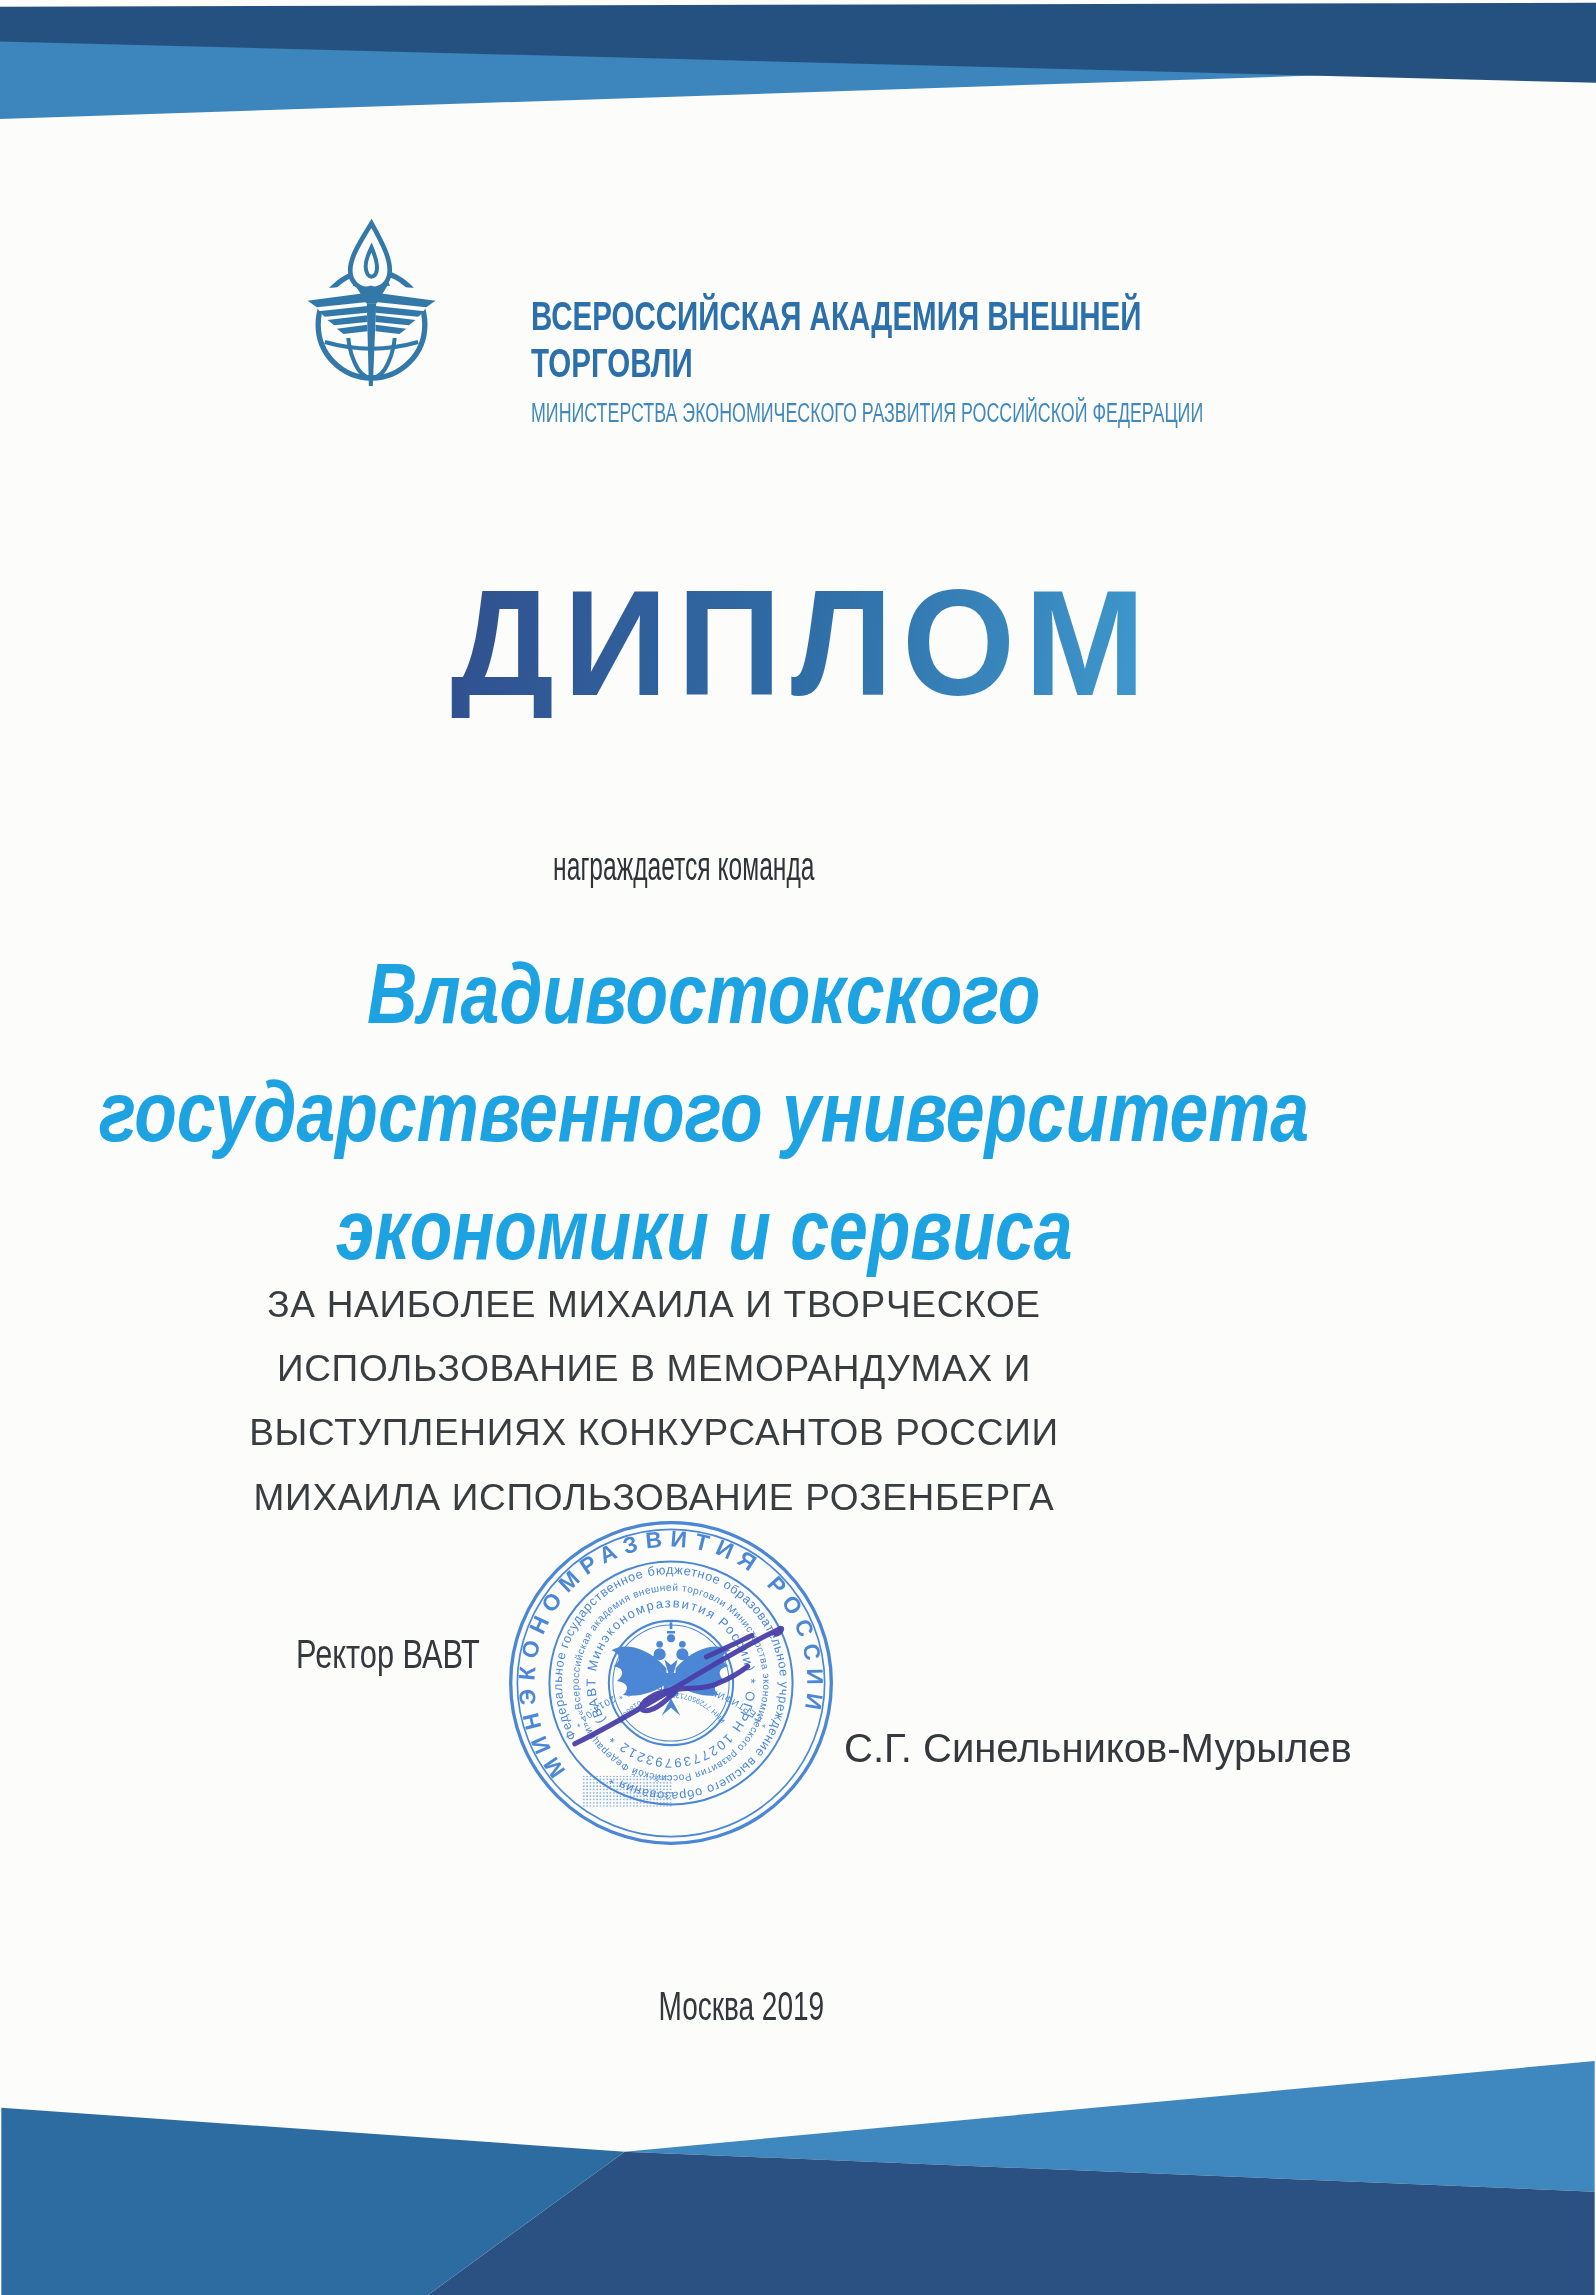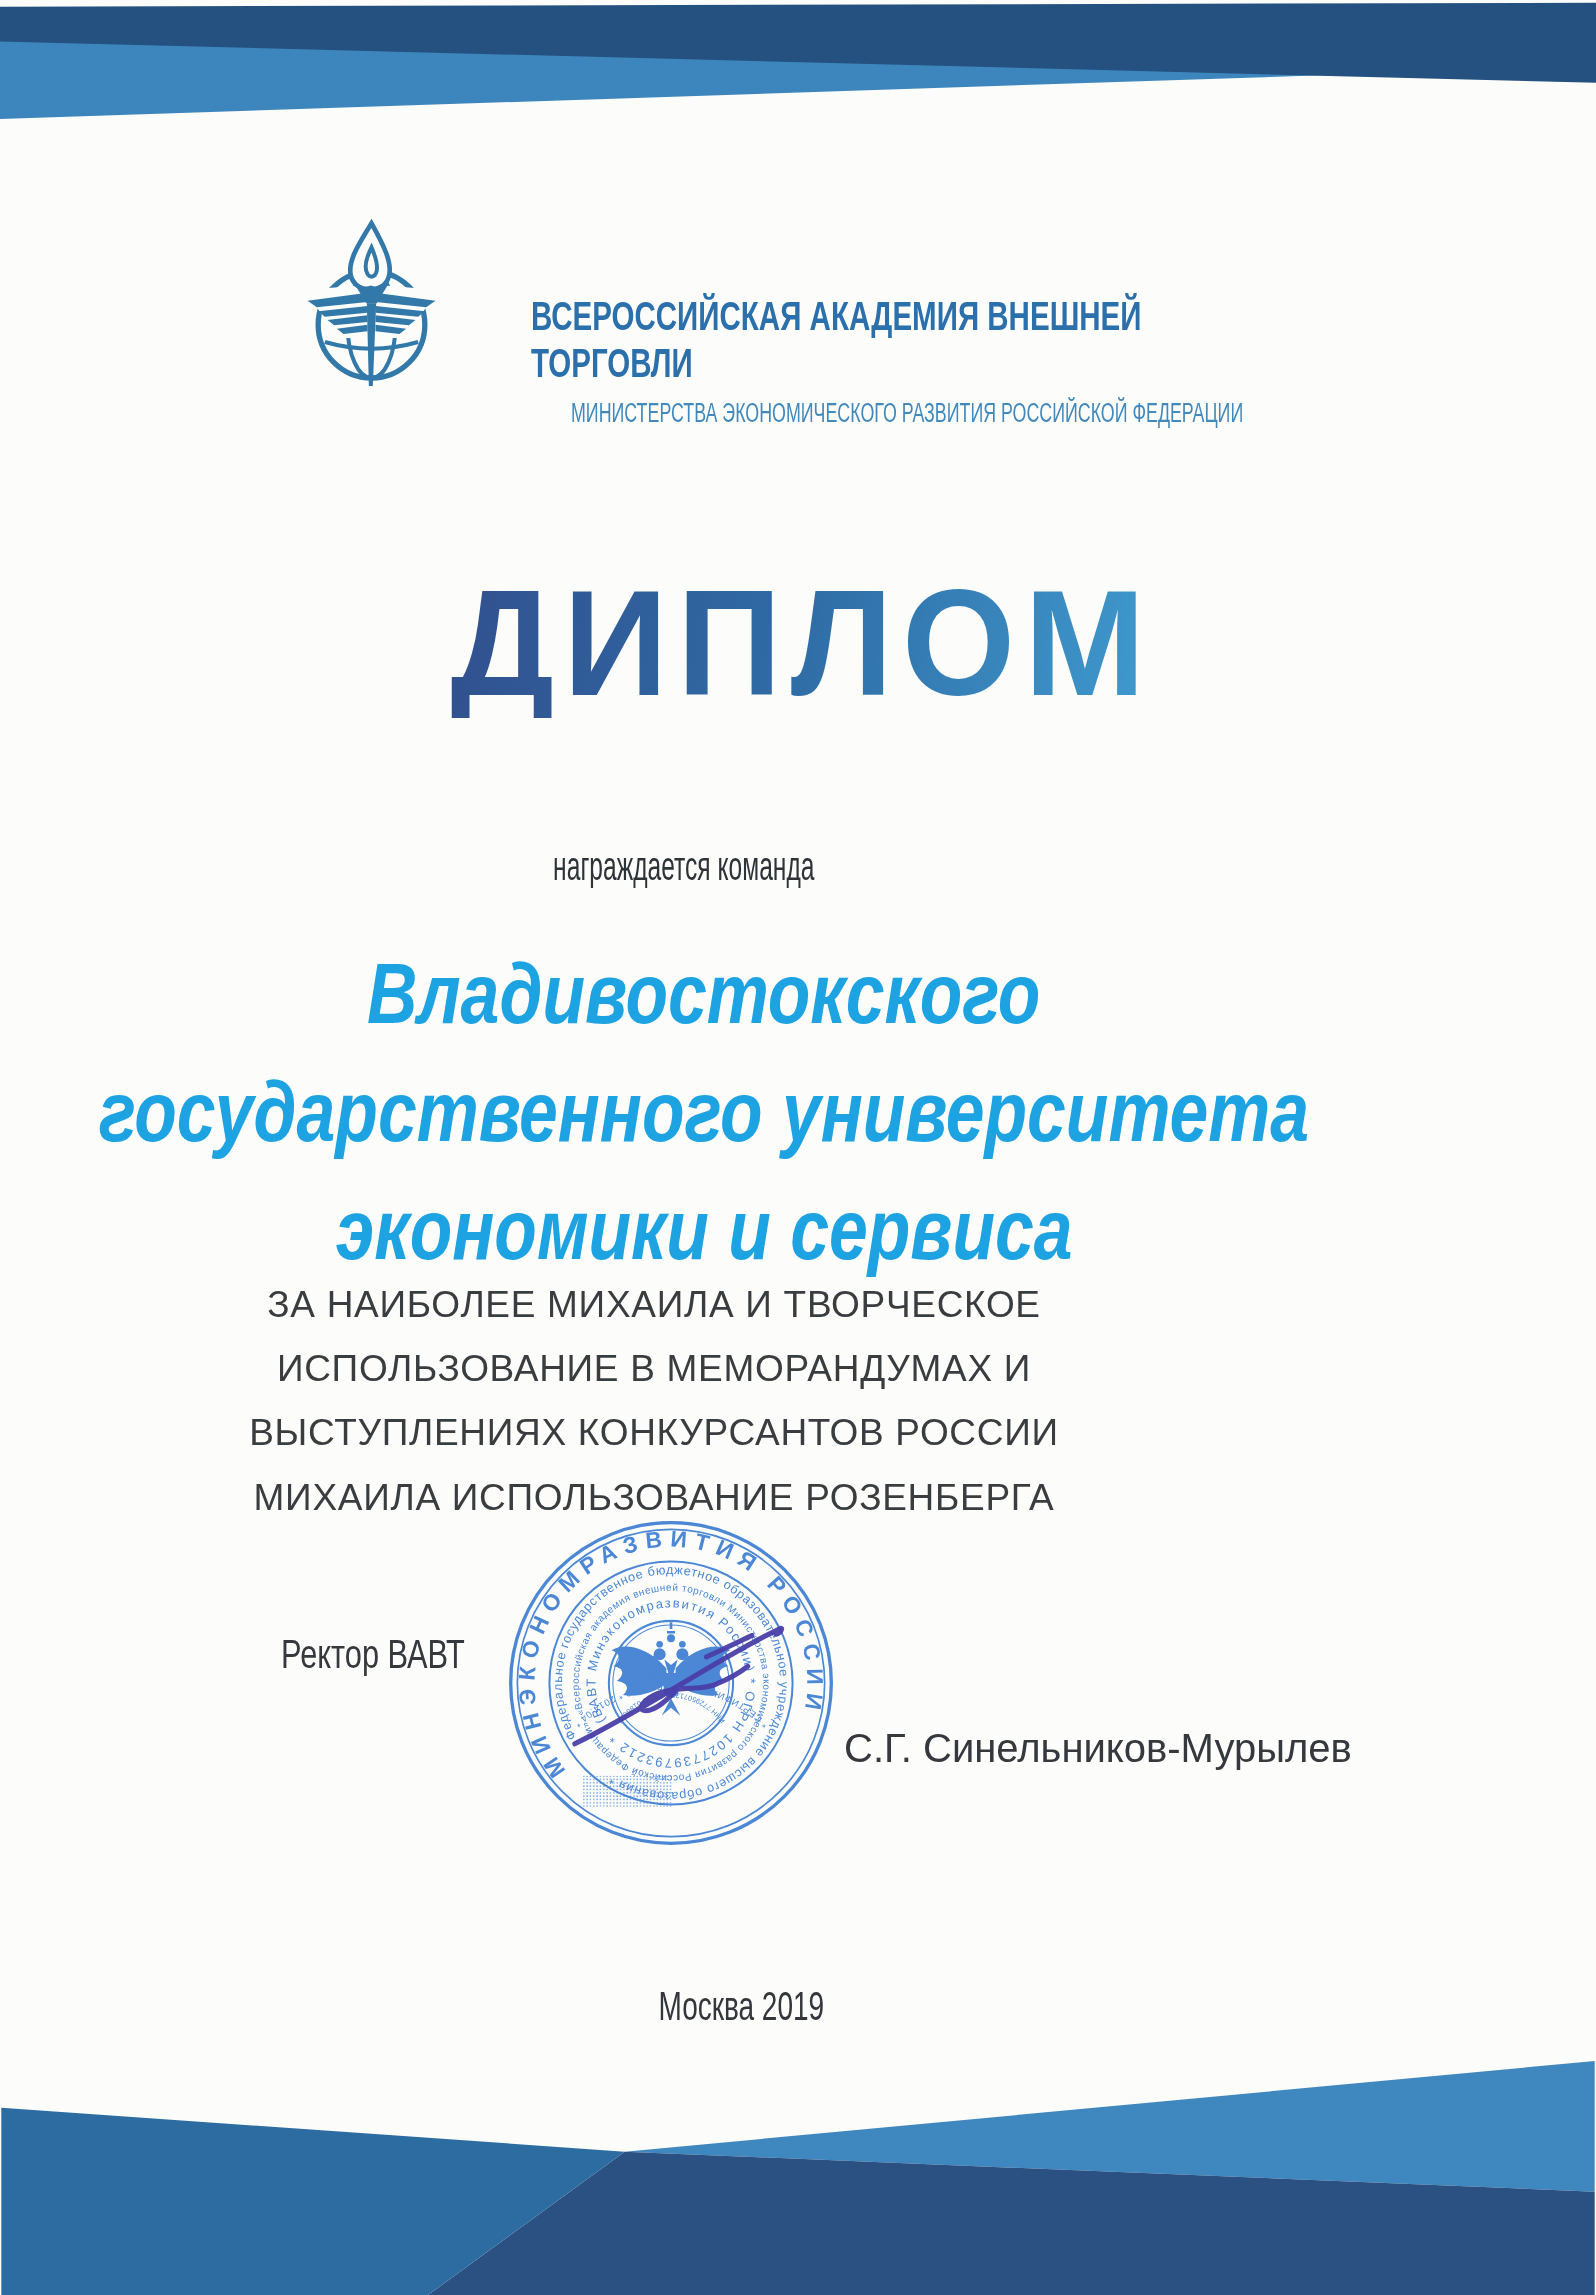--- a/index.html
+++ b/index.html
@@ -10,21 +10,21 @@
   }
   .abs{position:absolute;}
   svg{display:block;}
   .centerline{position:absolute;left:0;width:1596px;text-align:center;white-space:nowrap;}
   .squeeze{display:inline-block;transform-origin:center top;}
   .squeeze-l{display:inline-block;transform-origin:left top;}
 
   
   .org-name{font-size:41px;font-weight:bold;color:#2c70ab;letter-spacing:0;}
   .org-name .squeeze-l{transform:scaleX(0.72);}
-  .org-dept{font-size:27px;color:#4189bc;margin-top:10.7px;margin-left:40px;}
+  .org-dept{font-size:27px;color:#4189bc;margin-top:10.7px;}
   .org-dept .squeeze-l{transform:scaleX(0.66);}
 
   
   .title-txt{
     font-size:150px;font-weight:bold;letter-spacing:9.4px;line-height:150px;
     background:linear-gradient(100deg,#31508e 0%,#2f6ba5 48%,#3f9ace 100%);
     -webkit-background-clip:text;background-clip:text;color:transparent;
     display:inline-block;transform:scaleX(0.97);transform-origin:center top;
   }
 
@@ -122,21 +122,21 @@
   <div class="centerline citation-line" style="top:1350px;transform:translateX(-144px)">
     <span>ИСПОЛЬЗОВАНИЕ В МЕМОРАНДУМАХ И</span>
   </div>
   <div class="centerline citation-line" style="top:1414px;transform:translateX(-144px)">
     <span>ВЫСТУПЛЕНИЯХ КОНКУРСАНТОВ РОССИИ</span>
   </div>
   <div class="centerline citation-line" style="top:1479px;transform:translateX(-144px)">
     <span>МИХАИЛА ИСПОЛЬЗОВАНИЕ РОЗЕНБЕРГА</span>
   </div>
 
-  <div class="abs sig-text" style="left:281px;top:1634px;white-space:nowrap">
+  <div class="abs sig-text" style="left:296px;top:1634px;white-space:nowrap">
     <span class="squeeze-l">Ректор ВАВТ</span>
   </div>
   <div class="abs sig-name" style="left:844px;top:1728px;white-space:nowrap">
     <span>С.Г. Синельников-Мурылев</span>
   </div>
 
   <svg class="abs stamp-svg" style="left:506px;top:1518px" width="330" height="330" viewBox="0 0 494 494">
     <defs>
       <path id="arcBig" d="M 90.7,378.2 A 204,204 0 1 1 403.3,378.1"></path>
       <path id="arcCert" d="M 423.7,349.0 A 204,204 0 0 0 70.3,349.0"></path>

